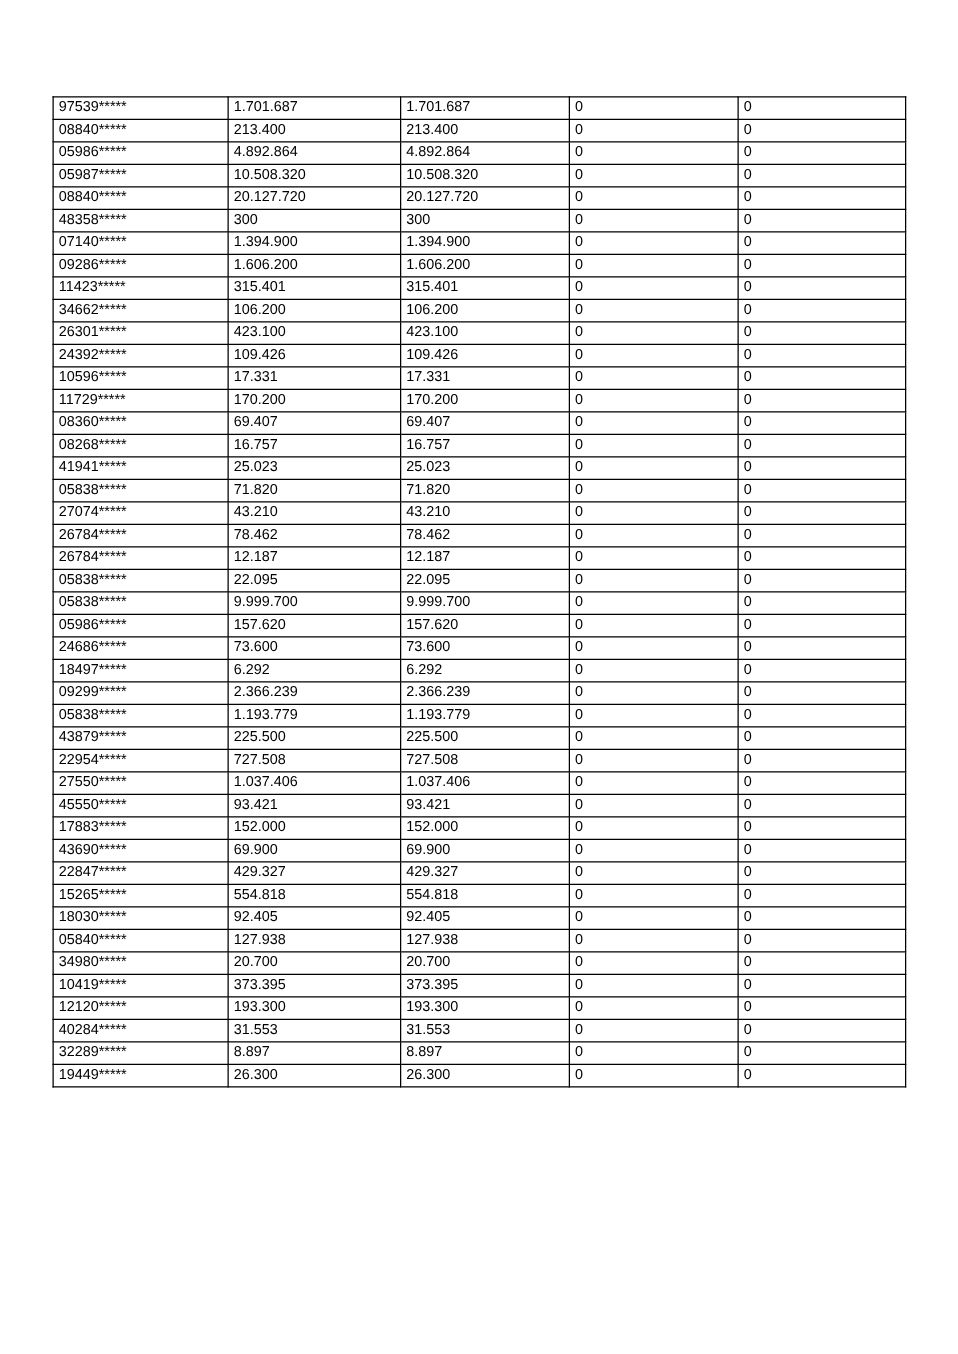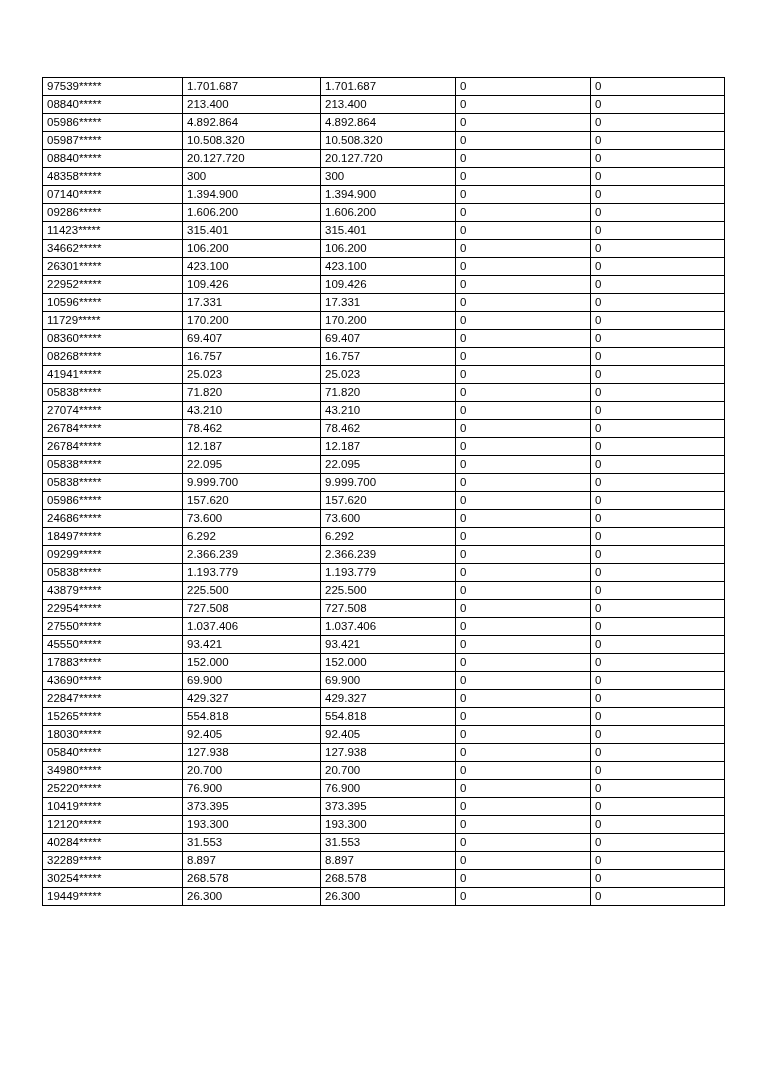--- a/index.html
+++ b/index.html
@@ -120,21 +120,21 @@
           <td>0</td>
         </tr>
         <tr>
           <td>26301*****</td>
           <td>423.100</td>
           <td>423.100</td>
           <td>0</td>
           <td>0</td>
         </tr>
         <tr>
-          <td>22952*****</td>
+          <td>24392*****</td>
           <td>109.426</td>
           <td>109.426</td>
           <td>0</td>
           <td>0</td>
         </tr>
         <tr>
           <td>10596*****</td>
           <td>17.331</td>
           <td>17.331</td>
           <td>0</td>
@@ -316,27 +316,20 @@
           <td>0</td>
         </tr>
         <tr>
           <td>34980*****</td>
           <td>20.700</td>
           <td>20.700</td>
           <td>0</td>
           <td>0</td>
         </tr>
         <tr>
-          <td>25220*****</td>
-          <td>76.900</td>
-          <td>76.900</td>
-          <td>0</td>
-          <td>0</td>
-        </tr>
-        <tr>
           <td>10419*****</td>
           <td>373.395</td>
           <td>373.395</td>
           <td>0</td>
           <td>0</td>
         </tr>
         <tr>
           <td>12120*****</td>
           <td>193.300</td>
           <td>193.300</td>
@@ -347,27 +340,20 @@
           <td>40284*****</td>
           <td>31.553</td>
           <td>31.553</td>
           <td>0</td>
           <td>0</td>
         </tr>
         <tr>
           <td>32289*****</td>
           <td>8.897</td>
           <td>8.897</td>
-          <td>0</td>
-          <td>0</td>
-        </tr>
-        <tr>
-          <td>30254*****</td>
-          <td>268.578</td>
-          <td>268.578</td>
           <td>0</td>
           <td>0</td>
         </tr>
         <tr>
           <td>19449*****</td>
           <td>26.300</td>
           <td>26.300</td>
           <td>0</td>
           <td>0</td>
         </tr>

